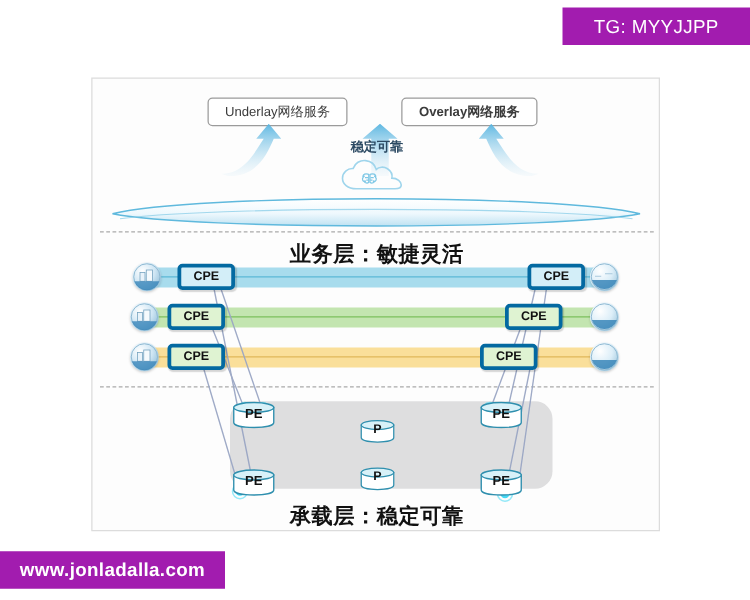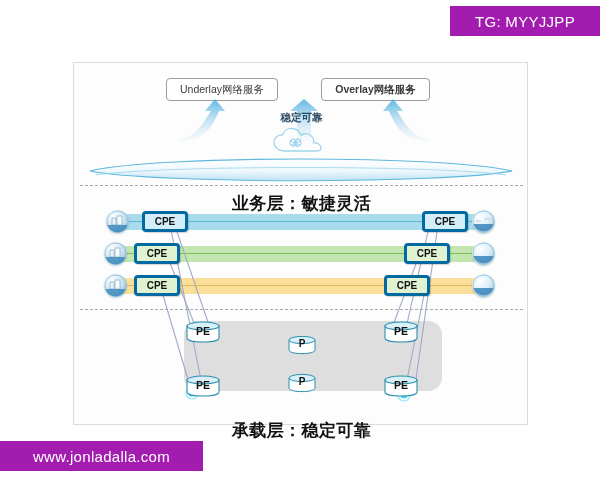--- a/index.html
+++ b/index.html
@@ -11,21 +11,21 @@
   }
   .stage{position:absolute;left:0;top:0;width:600px;height:480px;}
 
   
   .wm{
     position:absolute;background:#a21caf;color:#ffffff;
     font-size:15px;letter-spacing:.3px;display:flex;
     align-items:center;justify-content:center;
   }
   #wm-top{right:0;top:6px;width:150px;height:30px;}
-  #wm-bottom{left:0;bottom:9px;width:203px;height:30px;}
+  #wm-bottom{left:0;bottom:9px;width:180px;height:30px;font-weight:bold;}
 
   
   #title{
     position:absolute;left:0;top:36px;width:600px;text-align:center;
     color:#e8100f;font-size:15px;font-weight:bold;letter-spacing:.5px;
   }
 
   
   #panel{
     position:absolute;left:73px;top:62px;width:455px;height:363px;
@@ -68,21 +68,21 @@
   }
   #div-1{top:122px;}
   #div-2{top:246px;}
 
   
   .layer-caption{
     position:absolute;left:0;width:455px;text-align:center;
     color:#111111;font-size:17px;font-weight:bold;letter-spacing:.4px;
   }
   #cap-service{top:129px;}
-  #cap-carrier{top:356px;}
+  #cap-carrier{top:338px;}
 
   
   .band{position:absolute;height:16px;border-radius:2px;}
   .band-line{position:absolute;height:1.4px;}
   .endpoint{
     position:absolute;width:23px;height:23px;border-radius:50%;
     box-shadow:0 1px 2px rgba(0,0,0,.18);
   }
   .cpe{
     position:absolute;height:15px;border:3px solid #0369a1;border-radius:4px;

